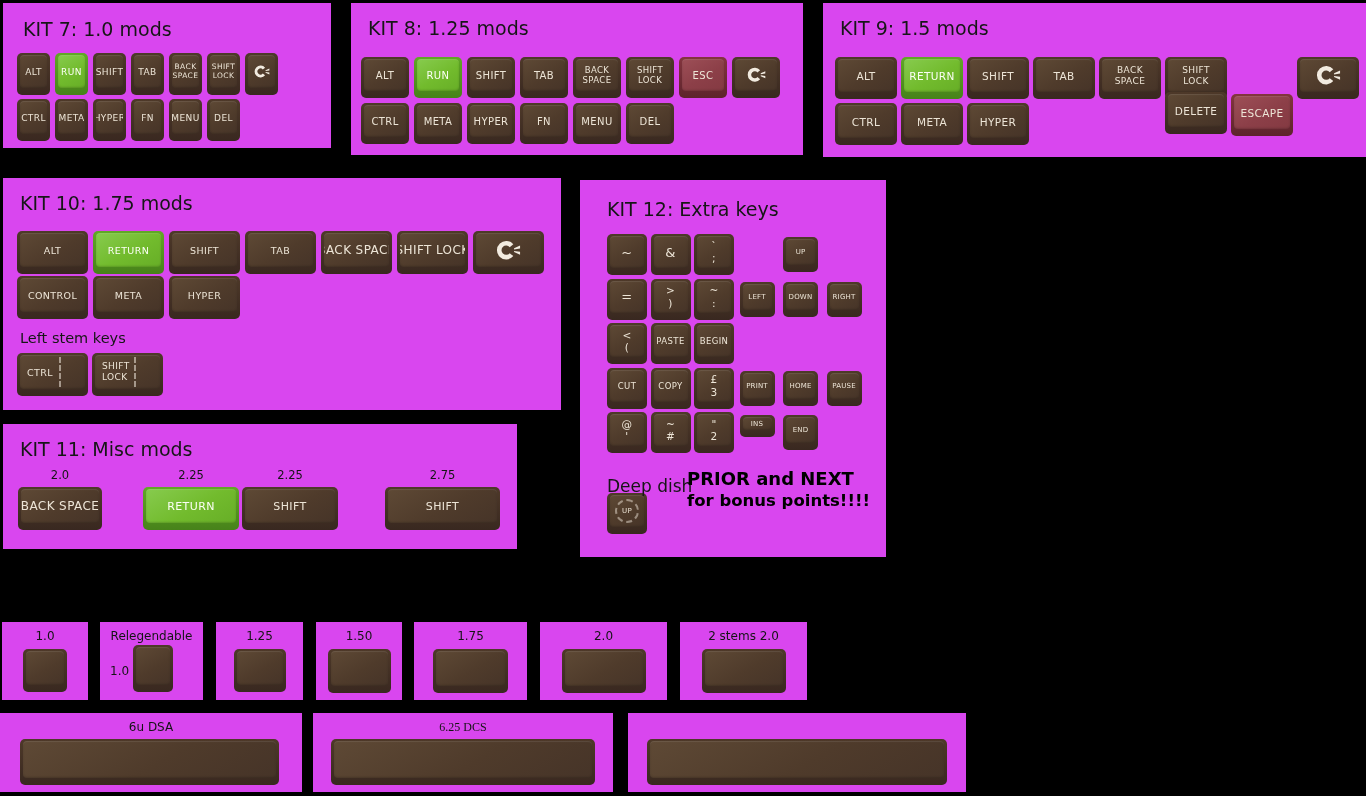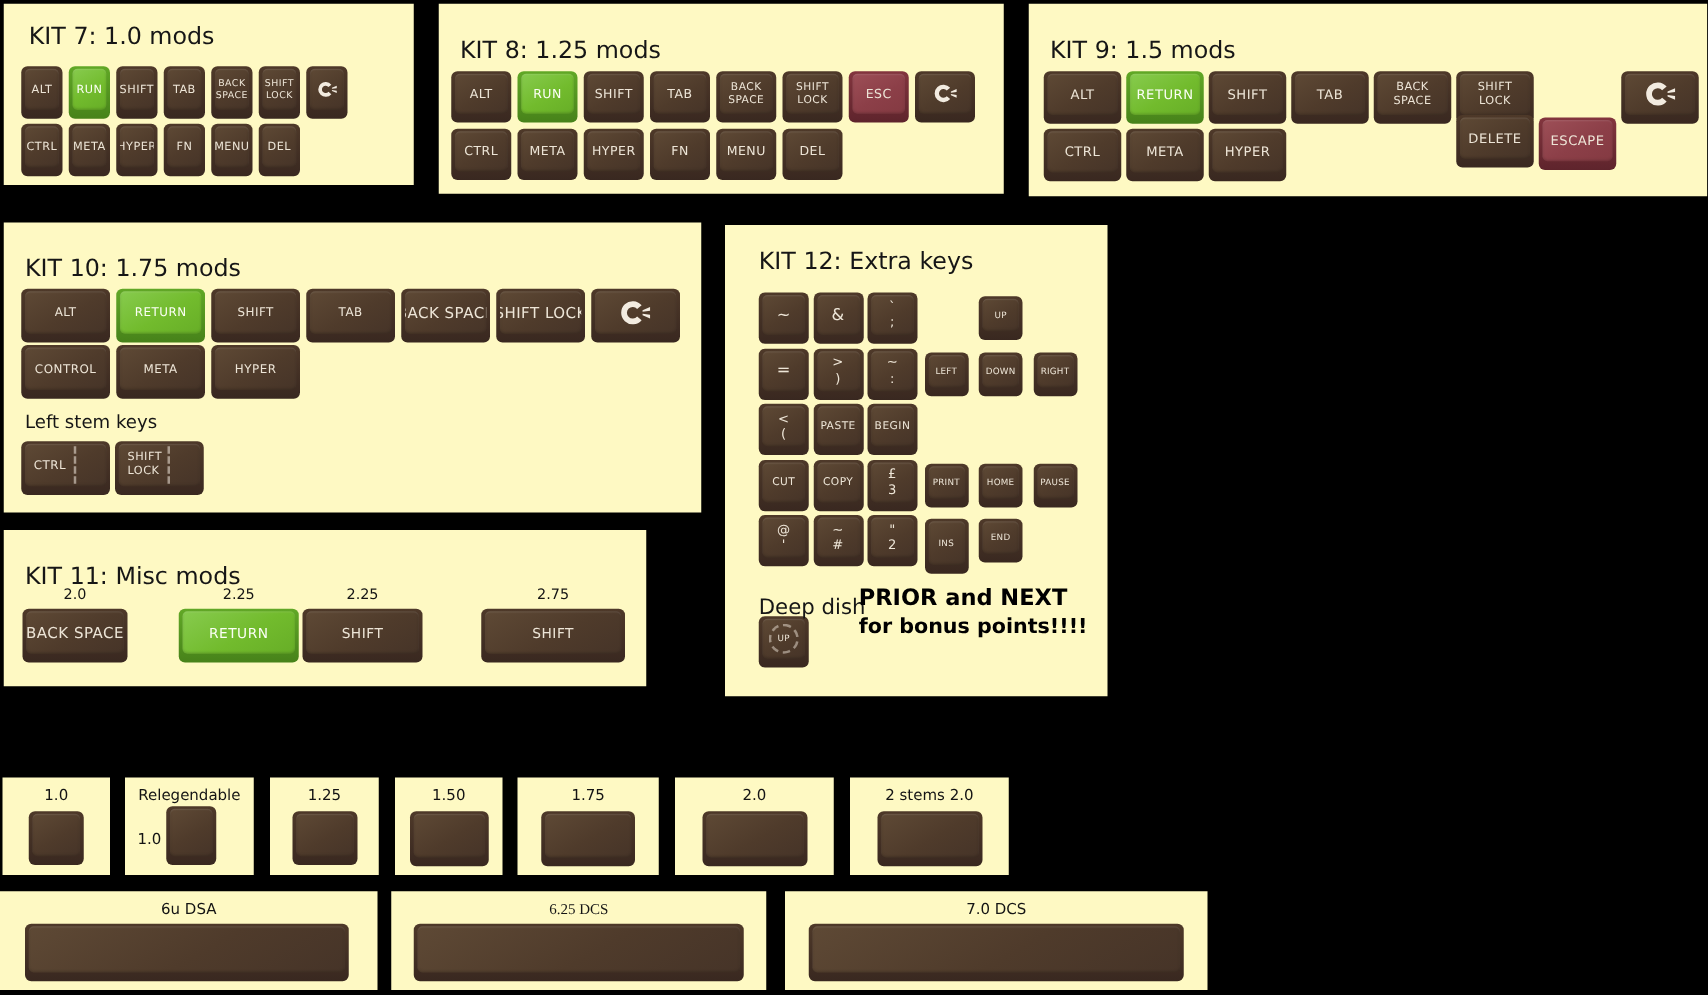--- a/index.html
+++ b/index.html
@@ -1,19 +1,19 @@
 <!DOCTYPE html>
 <html><head>
 <meta charset="utf-8">
 <style>
   html,body{margin:0;padding:0;background:#000;}
   #stage{position:relative;width:1366px;height:796px;background:#000;overflow:hidden;
          font-family:"DejaVu Sans","Liberation Sans",sans-serif;}
-  .panel{position:absolute;background:#fef9c3;}
-  .title{position:absolute;left:17px;top:26px;font-size:19px;color:#161616;white-space:nowrap;}
+  .panel{position:absolute;background:#d946ef;}
+  .title{position:absolute;left:17px;top:14px;font-size:19px;color:#161616;white-space:nowrap;}
   #kit7 .title{left:20px;top:15px;}
   #kit12 .title{left:27px;top:18px;}
   .keys{position:absolute;left:0;top:0;right:0;bottom:0;}
   
   #kit7 {left:3px;  top:3px;  width:328px;height:145px;}
   #kit8 {left:351px;top:3px;  width:452px;height:152px;}
   #kit9 {left:823px;top:3px;  width:543px;height:154px;}
   #kit10{left:3px;  top:178px;width:558px;height:232px;}
   #kit12{left:580px;top:180px;width:306px;height:377px;}
   #kit11{left:3px;  top:424px;width:514px;height:125px;}
@@ -518,21 +518,21 @@
             <span class="l1">~</span>
             <span class="l2">#</span>
           </div>
         </div>
         <div class="key 2" style="left: 114px; top: 232px; width: 40px; height: 41px;">
           <div class="face dual-sym">
             <span class="l1">"</span>
             <span class="l2">2</span>
           </div>
         </div>
-        <div class="key 3 nav" style="left: 159.5px; top: 235px; width: 35px; height: 44px;">
+        <div class="key 3 nav" style="left: 159.5px; top: 235px; width: 35px; height: 22px;">
           <div class="face">
             <span class="legend word">INS</span>
           </div>
         </div>
         <div class="key 4 nav" style="left: 203px; top: 235px; width: 35px; height: 35px;">
           <div class="face">
             <span class="legend word">END</span>
           </div>
         </div>
         <div class="key brown dishkey" style="left: 27px; top: 313px; width: 40px; height: 41px;">
@@ -601,20 +601,19 @@
           <div class="face"></div>
         </div>
       </div>
       <div class="panel" style="left: 313px; top: 713px; width: 300px; height: 79px; font-family: Liberation Serif, serif;">
         <div class="plabel">6.25 DCS</div>
         <div class="key brown" style="left: 18px; top: 26px; width: 264px; height: 46px;">
           <div class="face"></div>
         </div>
       </div>
       <div class="panel" style="left: 628px; top: 713px; width: 338px; height: 79px;">
-        <div class="plabel">7.0 DCS</div>
         <div class="key brown" style="left: 19px; top: 26px; width: 300px; height: 46px;">
           <div class="face"></div>
         </div>
       </div>
     </div>
 
 </div>
 
 </body></html>

